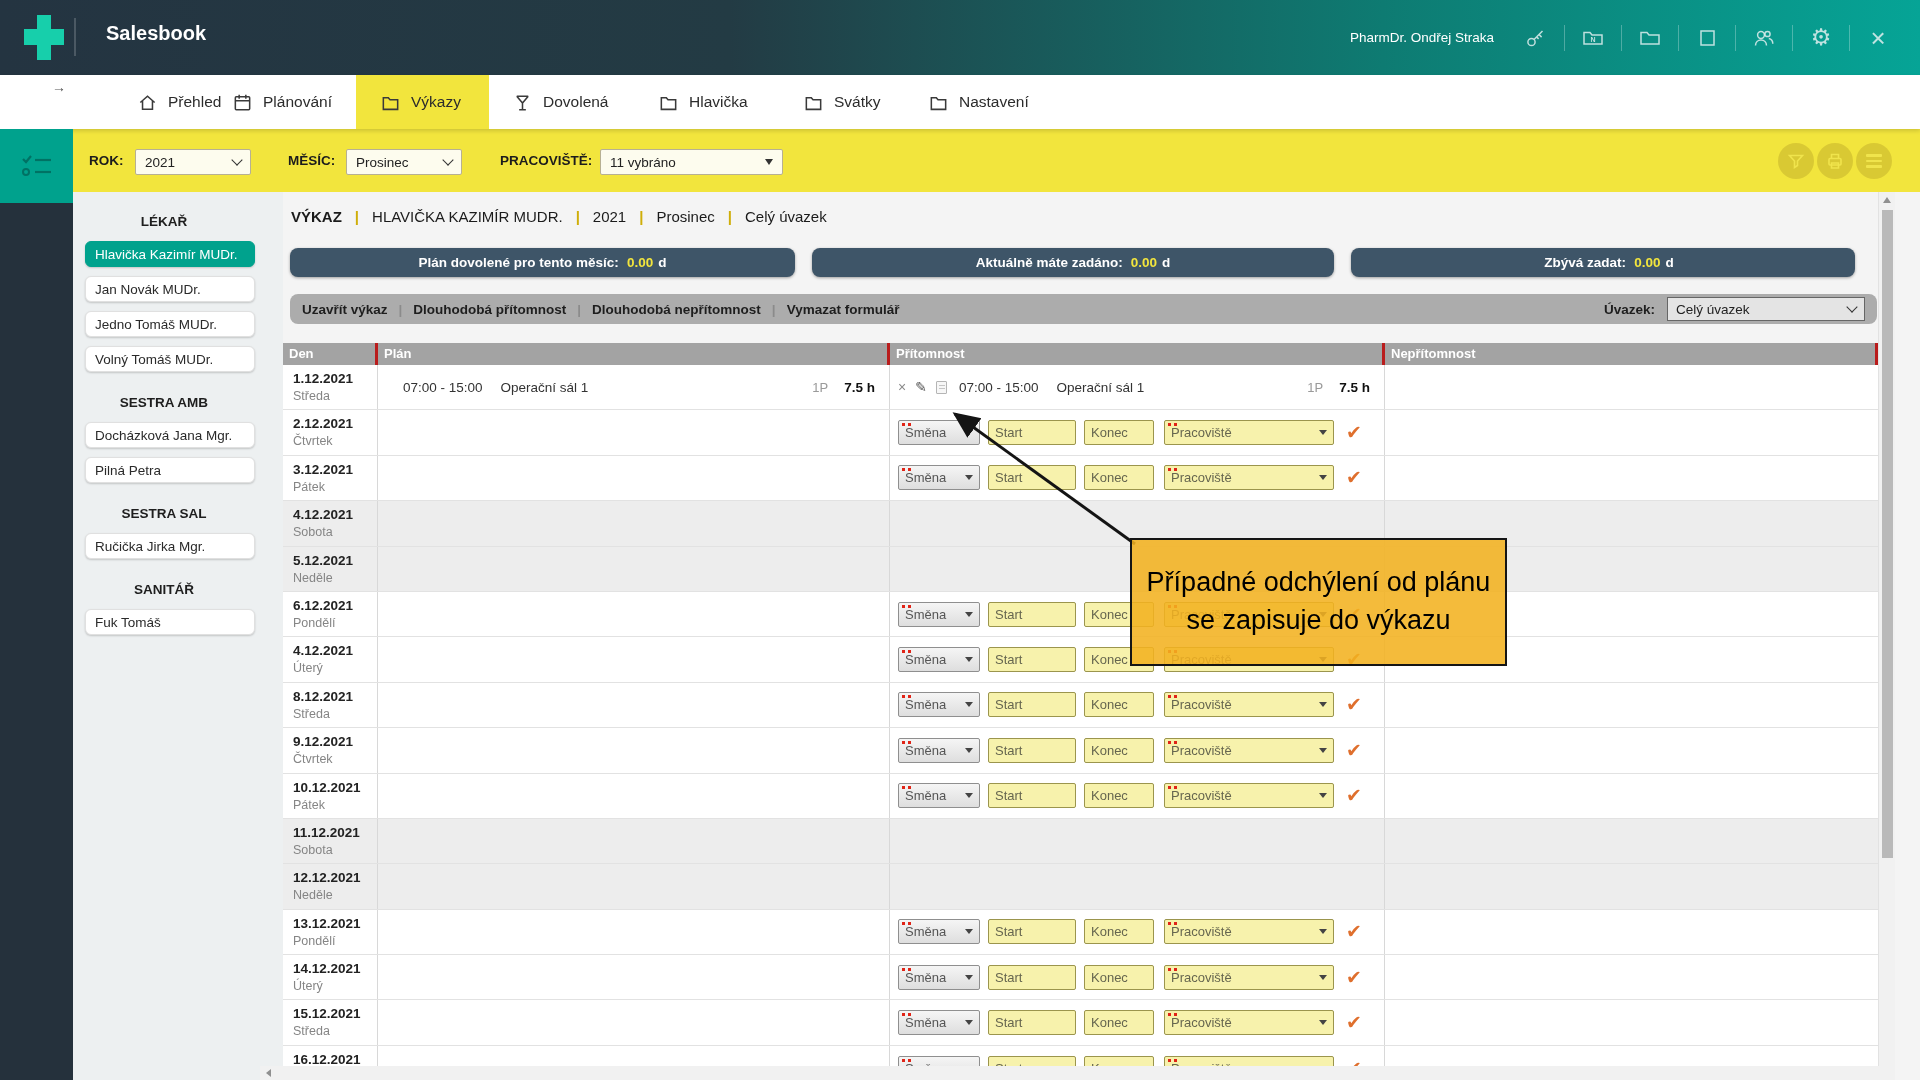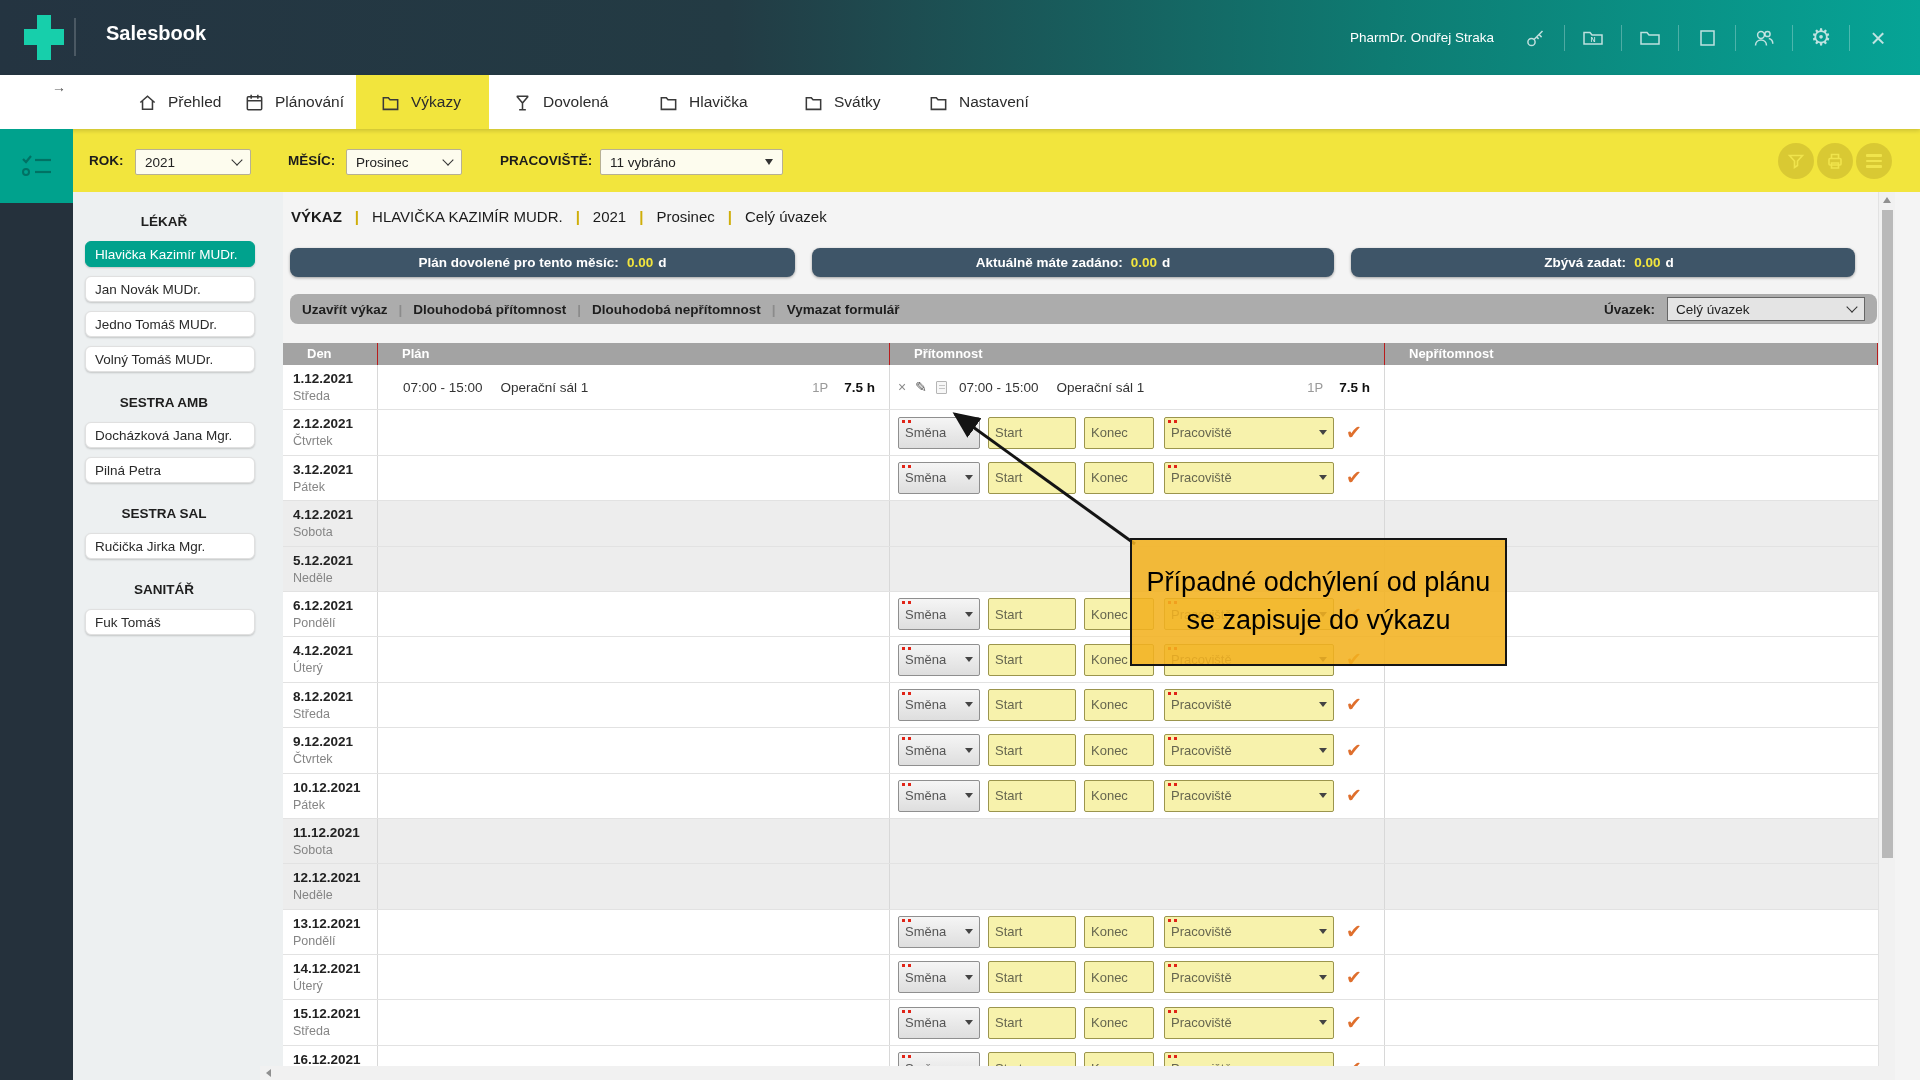--- a/index.html
+++ b/index.html
@@ -77,41 +77,41 @@
   .tbtn{cursor:pointer;white-space:nowrap}
   .tsep{color:#8b8b8b;margin:0 11px}
   .uvazek{margin-left:auto;display:flex;align-items:center;gap:12px}
   .usel{width:198px;height:24px;background:#e4e4e4;border:1px solid #666;display:flex;
         align-items:center;justify-content:space-between;padding:0 8px;font-weight:normal;
         font-size:13.5px;color:#222;cursor:pointer}
 
   
   .table{position:absolute;left:0;top:151px;width:1595px}
   .thead{height:22px;background:#a3a3a3;display:flex;font-size:13px;font-weight:bold;color:#fff}
-  .thead div{padding:3px 0 0 24px;border-right:1px solid #b91c1c}
+  .thead div{padding:3px 0 0 6px;border-right:3px solid #b91c1c}
   .trow{height:45.4px;display:flex;background:#fff;border-bottom:1px solid #e2e2e2}
   .trow.weekend{background:#ededed}
   .c0{width:95px;border-right:1px solid #d8d8d8;padding:6px 0 0 10px}
   .c1{width:512px;border-right:1px solid #d8d8d8;display:flex;align-items:center;padding-left:25px}
   .c2{width:495px;border-right:1px solid #d8d8d8;display:flex;align-items:center;padding-left:8px}
   .c3{width:493px}
   .date{font-size:13.5px;font-weight:bold;color:#222}
   .day{font-size:12.5px;color:#858585;margin-top:3px}
   .ptime{font-size:13.5px;color:#333}
   .pplace{font-size:13.5px;color:#333;margin-left:18px}
   .pcode{margin-left:auto;font-size:13px;color:#9a9a9a}
   .phours{font-size:13.5px;font-weight:bold;color:#111;margin-left:16px;margin-right:14px}
   .ric{font-size:14px;color:#8a8a8a;cursor:pointer;margin-right:9px;line-height:1}
   .ric.pen{color:#555}
   .docic{width:11px;height:13px;border:1px solid #b5b5b5;border-radius:1px;background:#f7f7f7;
          margin-right:12px;cursor:pointer;position:relative}
   .docic::after{content:"";position:absolute;left:2px;top:3px;width:6px;height:1px;background:#c5c5c5;
          box-shadow:0 3px 0 #c5c5c5}
   .ctrl{height:25px;border:1px solid #8f8f8f;border-radius:2px;font-size:13px;display:flex;
-        align-items:center;position:relative;padding:15px 6px;color:#555;
+        align-items:center;position:relative;padding:8px 6px;color:#555;
         background:linear-gradient(#f5f5f5,#dedede);cursor:pointer}
   .ctrl.yellow{background:#f7f2ac;border-color:#9b954d;color:#66664f}
   .ctrl .tri{margin-left:auto;border-top-color:#444;border-left-width:4px;border-right-width:4px;border-top-width:5px}
   .req::before{content:"";position:absolute;top:2px;left:3px;width:3px;height:3px;background:#e02417;
                box-shadow:6px 0 0 #e02417}
   .w-smena{width:82px}.w-start{width:88px;margin-left:8px}.w-konec{width:70px;margin-left:8px}
   .w-prac{width:170px;margin-left:10px}
   .check{color:#df6f2d;font-size:19px;font-weight:bold;margin-left:12px}
 
   
@@ -190,21 +190,21 @@
   </div>
 </div>
 
 <div class="navbar">
   <span class="nav-arrow">→</span>
   <span id="nav-tabs"><span class="tab" style="left: 137px;">
         <svg width="21" height="21" viewBox="0 0 22 22">
           <path d="M3.5 11 L11 4.5 L18.5 11 M5.8 9.5 V18 h10.4 V9.5"></path>
         </svg>
         <span>Přehled</span>
-      </span><span class="tab" style="left: 244px;">
+      </span><span class="tab" style="left: 232px;">
         <svg width="21" height="21" viewBox="0 0 22 22">
           <rect x="3.5" y="5" width="15" height="13.5" rx="1"></rect>
           <path d="M3.5 9.2h15 M7.5 3v4 M14.5 3v4"></path>
         </svg>
         <span>Plánování</span>
       </span><span class="tab active" style="left: 356px;">
         <svg width="21" height="21" viewBox="0 0 22 22">
           <path d="M3.5 6h5.2l1.8 2.2h8v10H3.5z"></path>
         </svg>
         <span>Výkazy</span>

